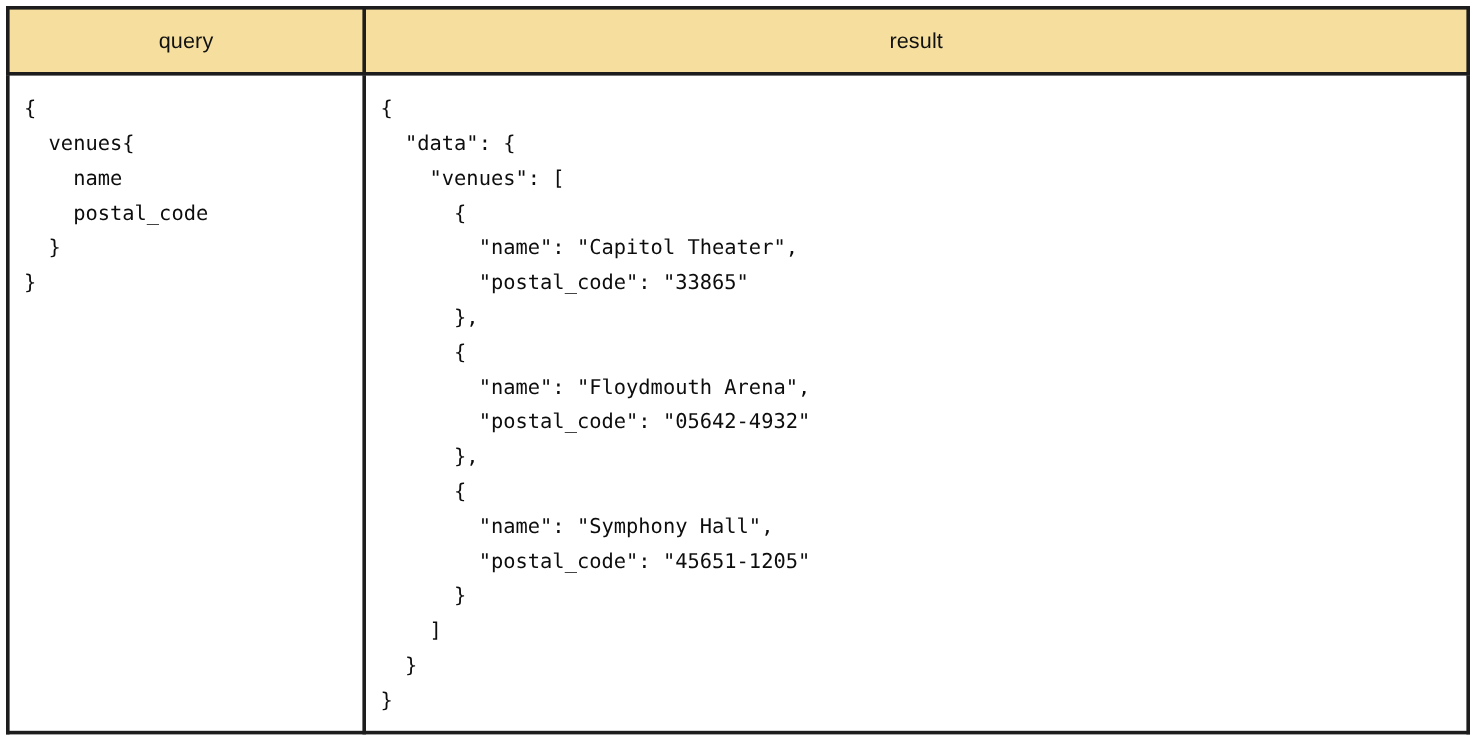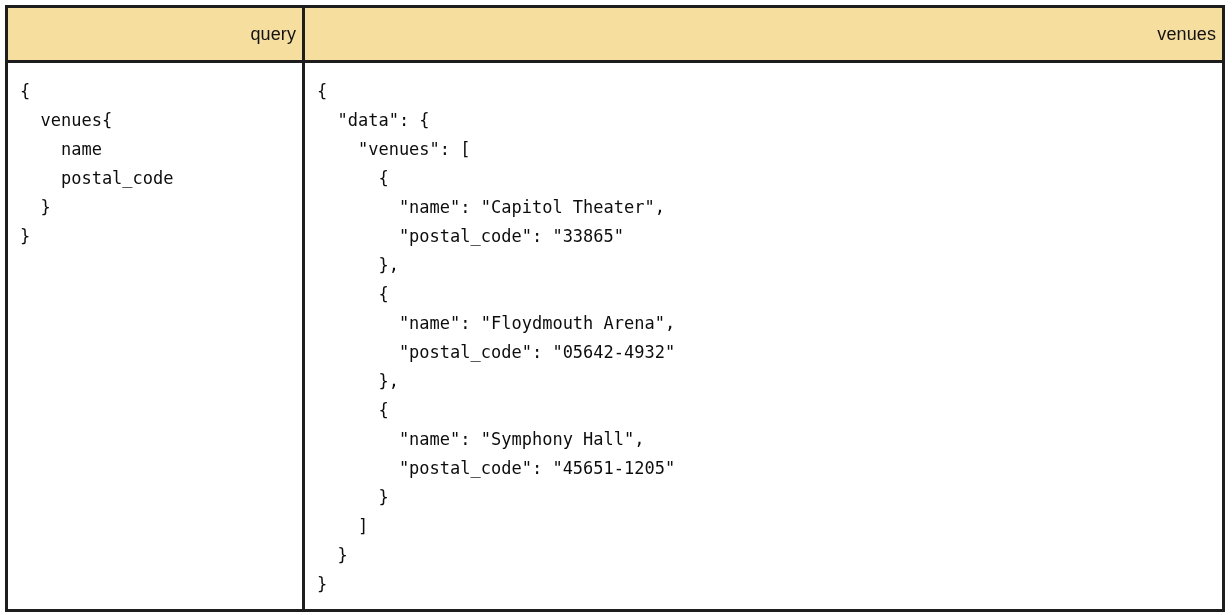--- a/index.html
+++ b/index.html
@@ -34,21 +34,21 @@
   }
 
   table.qr-table col.col-query  { width: 297px; }
   table.qr-table col.col-result { width: 920px; }
 
   th.hdr {
     background: #f6df9e;
     border: 3px solid #1d1d1d;
     height: 52px;
     padding: 0 6px;
-    text-align: right;
+    text-align: center;
     vertical-align: middle;
     font-family: "Liberation Sans", sans-serif;
     font-size: 18px;
     font-weight: 400;
     color: #111111;
     letter-spacing: 0.1px;
   }
 
   td.cell {
     background: #ffffff;
@@ -73,21 +73,21 @@
 
 <div class="table-wrap">
   <table class="qr-table">
     <colgroup>
       <col class="col-query">
       <col class="col-result">
     </colgroup>
     <thead>
       <tr>
         <th class="hdr">query</th>
-        <th class="hdr">venues</th>
+        <th class="hdr">result</th>
       </tr>
     </thead>
     <tbody>
       <tr>
         <td class="cell">
           <pre class="code">{
   venues{
     name
     postal_code
   }

